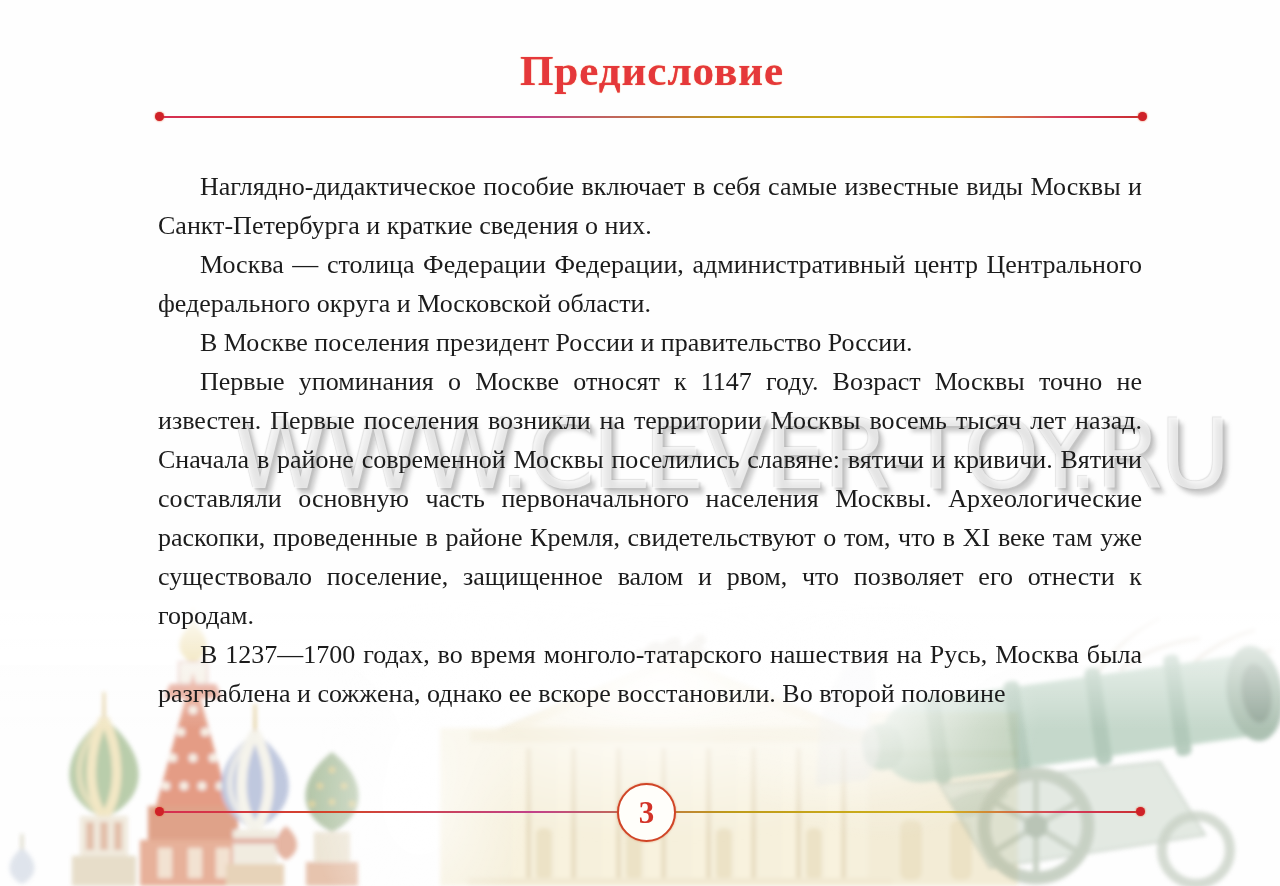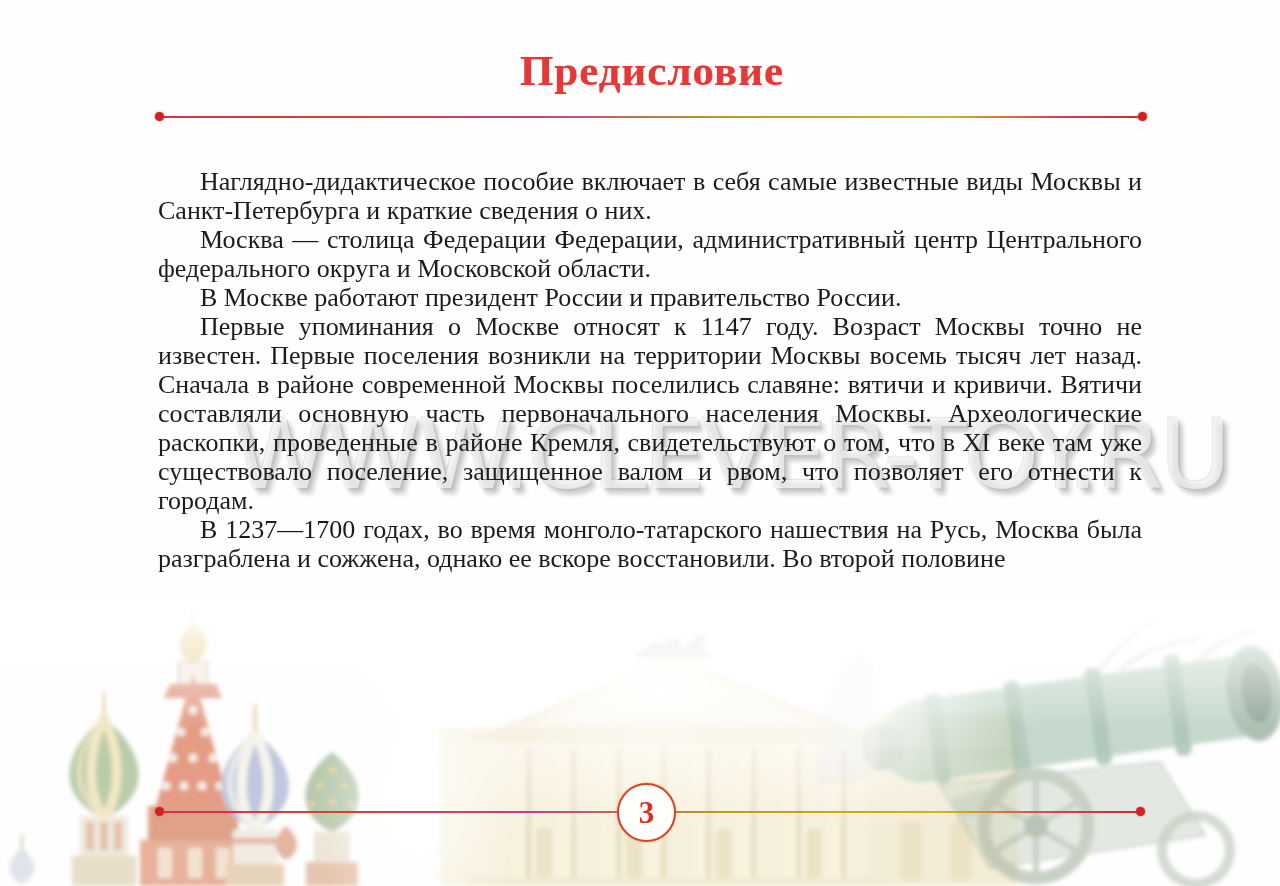--- a/index.html
+++ b/index.html
@@ -31,21 +31,21 @@
     position:absolute;width:9px;height:9px;border-radius:50%;
     background:#cf2128;box-shadow:0 0 2px #e4572d;
     z-index:2;
   }
   .dot-tl{left:155px;top:112px;}
   .dot-tr{left:1138px;top:112px;}
   .dot-bl{left:155px;top:807px;}
   .dot-br{left:1136px;top:807px;}
   .body-text{
     position:absolute;left:158px;top:167px;width:984px;
-    font-size:26px;line-height:29px;
+    font-size:26px;line-height:39px;
     color:#1c1c1c;
     text-align:justify;
     z-index:2;
   }
   .body-text p{
     margin:0;
     text-indent:42px;
   }
   .watermark{
     position:absolute;left:88px;top:398px;width:1140px;
@@ -258,21 +258,21 @@
 
   <div class="page-title">Предисловие</div>
 
   <div class="rule rule-top"></div>
   <span class="rule-dot dot-tl"></span>
   <span class="rule-dot dot-tr"></span>
 
   <div class="body-text">
     <p>Наглядно-дидактическое пособие включает в себя самые известные виды Москвы и Санкт-Петербурга и краткие сведения о них.</p>
     <p>Москва — столица Федерации Федерации, административный центр Центрального федерального округа и Московской области.</p>
-    <p>В Москве работают президент России и правительство России.</p>
+    <p>В Москве поселения президент России и правительство России.</p>
     <p>Первые упоминания о Москве относят к 1147 году. Возраст Москвы точно не известен. Первые поселения возникли на территории Москвы восемь тысяч лет назад. Сначала в районе современной Москвы поселились славяне: вятичи и кривичи. Вятичи составляли основную часть первоначального населения Москвы. Археологические раскопки, проведенные в районе Кремля, свидетельствуют о том, что в XI веке там уже существовало поселение, защищенное валом и рвом, что позволяет его отнести к городам.</p>
     <p>В 1237—1700 годах, во время монголо-татарского нашествия на Русь, Москва была разграблена и сожжена, однако ее вскоре восстановили. Во второй половине</p>
   </div>
 
   <div class="rule rule-bottom"></div>
   <span class="rule-dot dot-bl"></span>
   <span class="rule-dot dot-br"></span>
   <div class="page-number-circle">
     <span class="page-number">3</span>
   </div>

